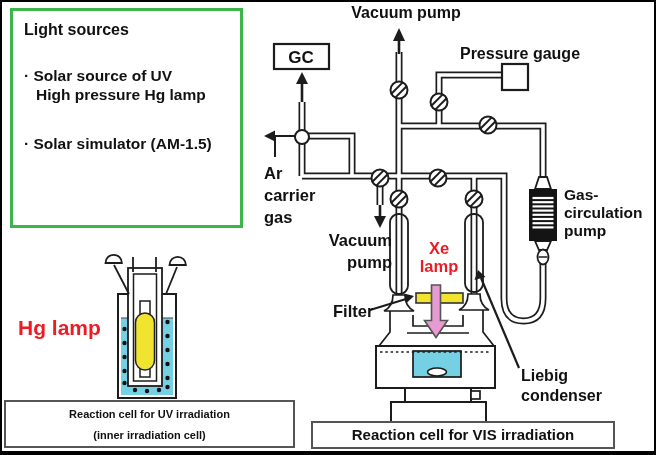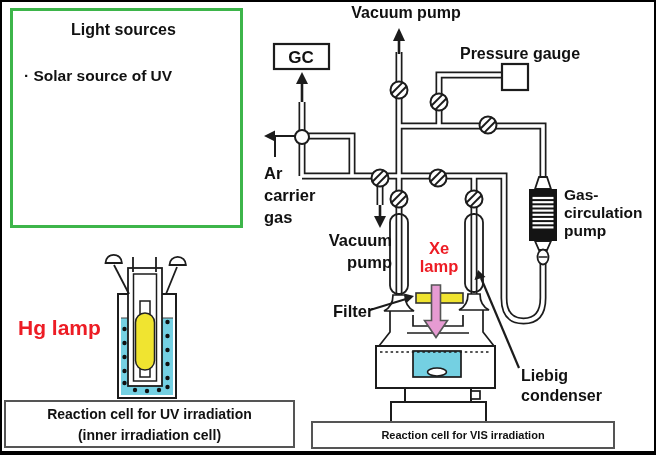--- a/index.html
+++ b/index.html
@@ -6,27 +6,27 @@
   .stage{position:relative;width:656px;height:455px;background:#fff;box-sizing:border-box;
          border:2px solid #000;border-bottom-width:4px;overflow:hidden;
          font-family:"Liberation Sans",sans-serif;}
   svg text{font-family:"Liberation Sans",sans-serif;font-weight:bold;fill:#111;}
   .t16{font-size:16px;} .t165{font-size:16.5px;} .t155{font-size:15.5px;}
   .t17{font-size:17px;} .t21{font-size:21px;}
   .red{fill:#ed1c24;}
   .light-box{position:absolute;left:8px;top:6px;width:233px;height:220px;background:#fff;
              border:3px solid #3db54a;box-sizing:border-box;padding:9px 6px 0 11px;
              color:#111;font-weight:bold;font-size:15.5px;line-height:19px;}
-  .light-box .title{font-size:16px;margin-bottom:27px;margin-left:47px;}
+  .light-box .title{font-size:16px;margin-bottom:27px;}
   .ls-item{margin-bottom:30px;}
   .ls-line2{padding-left:12px;}
   .cap{position:absolute;background:#fff;border:2px solid #555;box-sizing:border-box;
        text-align:center;font-weight:bold;color:#111;}
-  .cap-uv{left:2px;top:398px;width:291px;height:48px;font-size:14px;line-height:21px;padding-top:2px;}
-  .cap-vis{left:309px;top:419px;width:304px;height:28px;font-size:11px;line-height:24px;}
+  .cap-uv{left:2px;top:398px;width:291px;height:48px;font-size:11px;line-height:21px;padding-top:2px;}
+  .cap-vis{left:309px;top:419px;width:304px;height:28px;font-size:15px;line-height:24px;}
 </style>
 </head>
 <body>
 
 <div class="stage">
 
   <svg width="652" height="449" viewBox="0 0 652 449">
     <defs>
       <g id="valve-sym">
         <circle r="8.5" fill="#fff" stroke="#1c1c1c" stroke-width="2"></circle>
@@ -175,20 +175,24 @@
     <text x="519" y="379" class="t16">Liebig</text>
     <text x="519" y="399" class="t16">condenser</text>
     <text x="16" y="333" class="t21 red">Hg lamp</text>
   </svg>
 
   
   <div class="light-box">
     <div class="title">Light sources</div>
     <div class="ls-item">
       <div>· Solar source of UV</div>
+      <div class="ls-line2">High pressure Hg lamp</div>
+    </div>
+    <div class="ls-item">
+      <div>· Solar simulator (AM-1.5)</div>
     </div>
   </div>
 
   
   <div class="cap cap-uv">
     <div>Reaction cell for UV irradiation</div>
     <div>(inner irradiation cell)</div>
   </div>
   <div class="cap cap-vis">Reaction cell for VIS irradiation</div>
 

